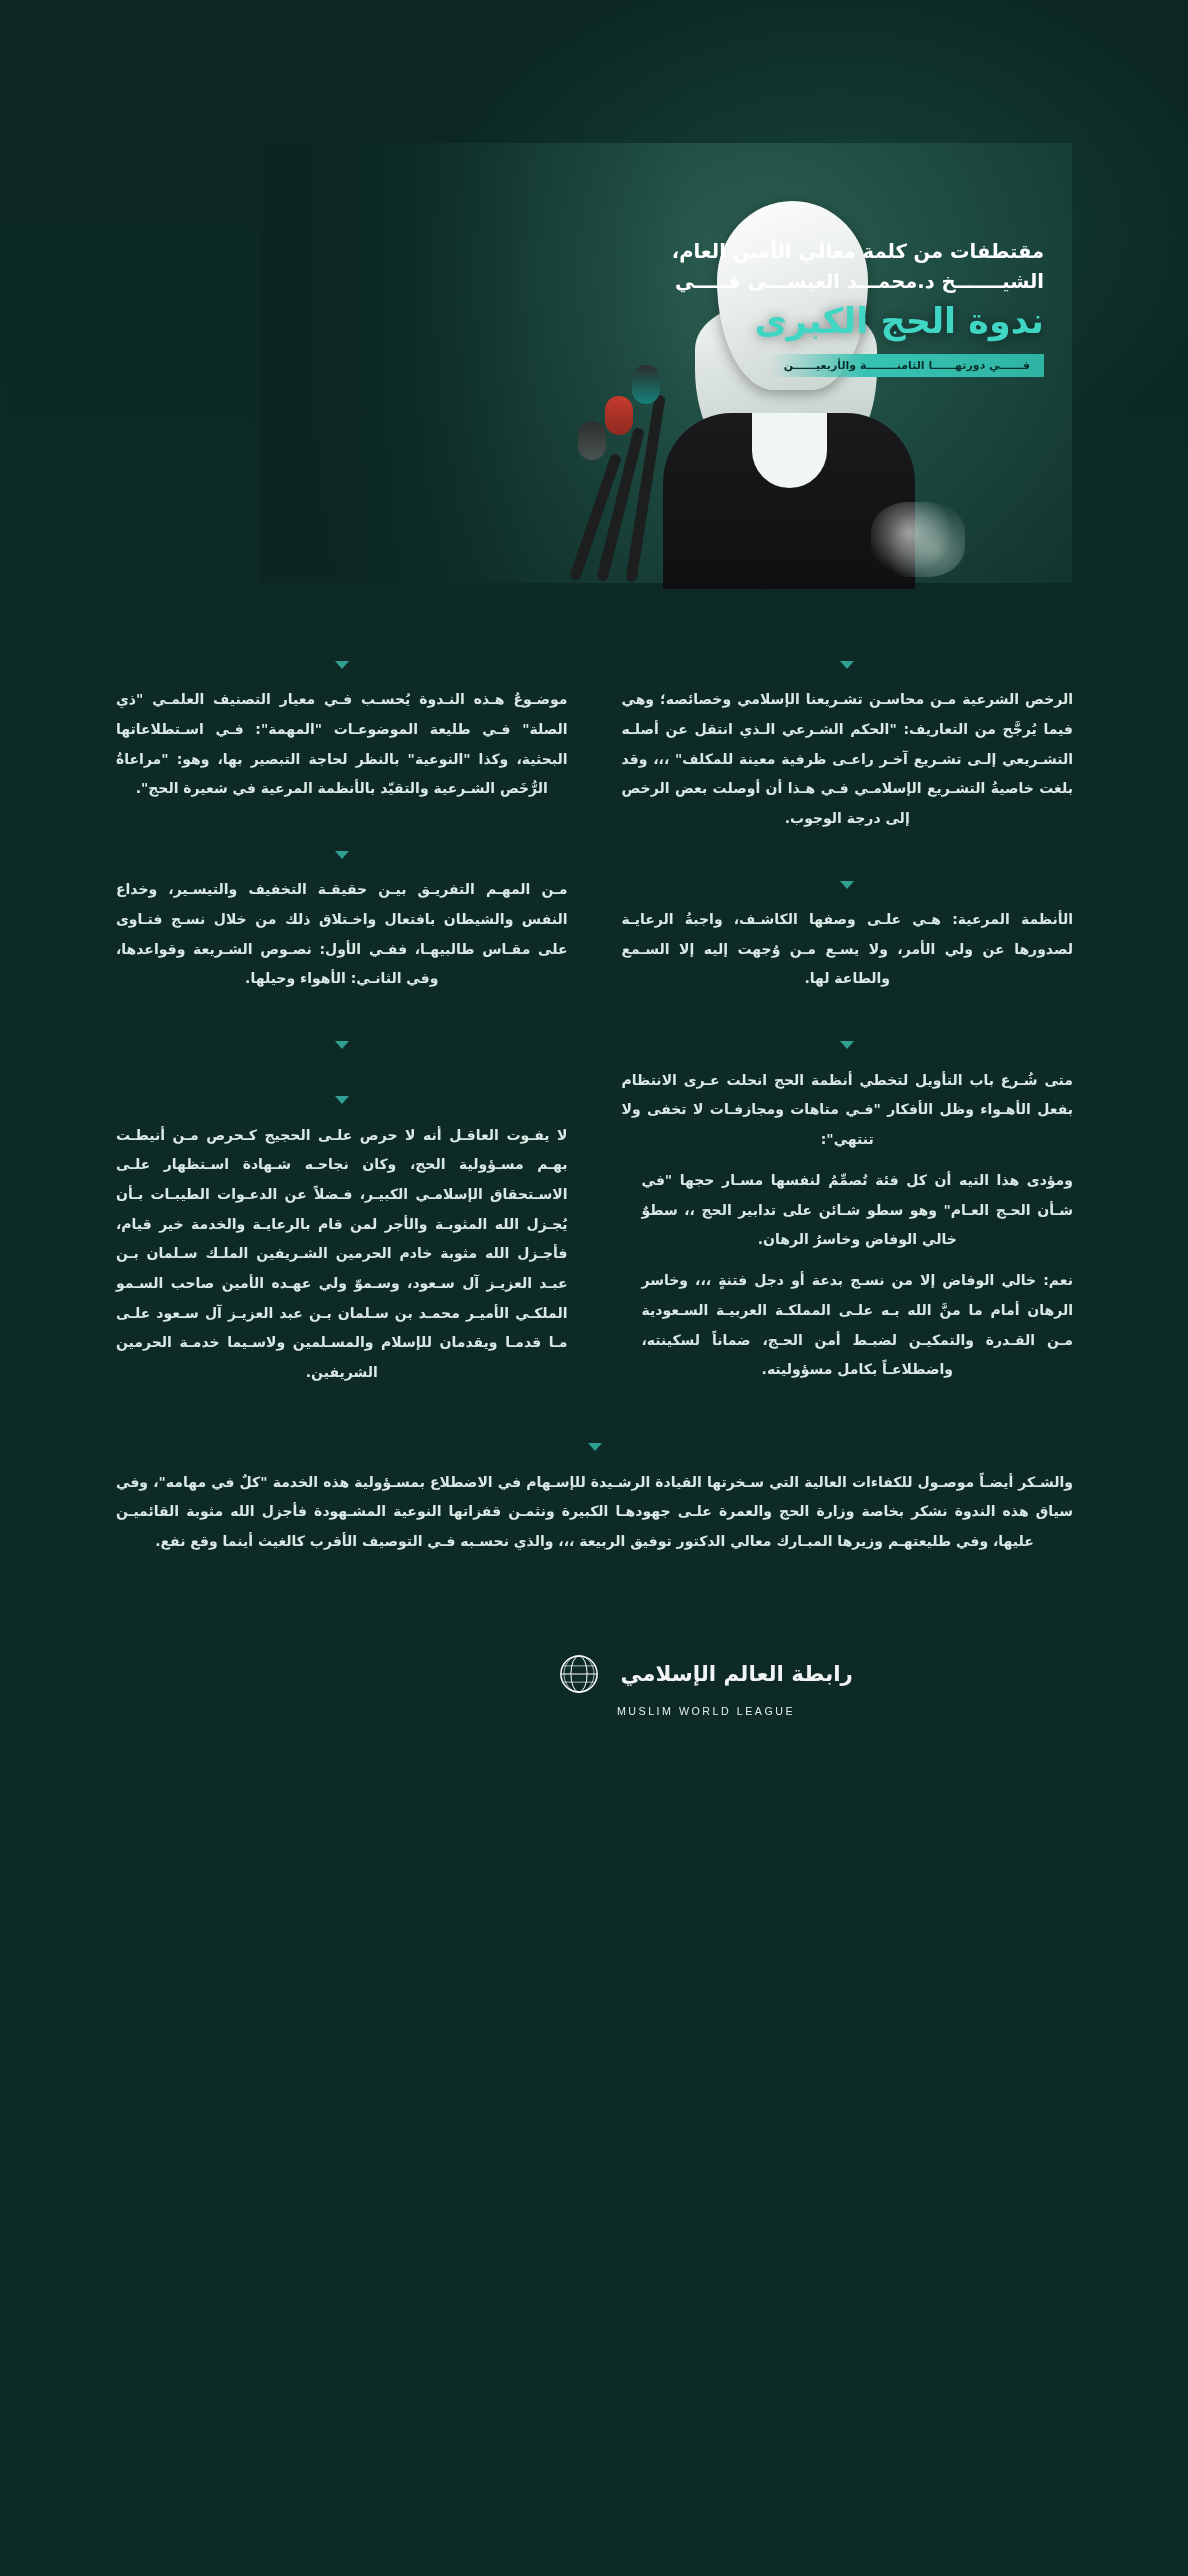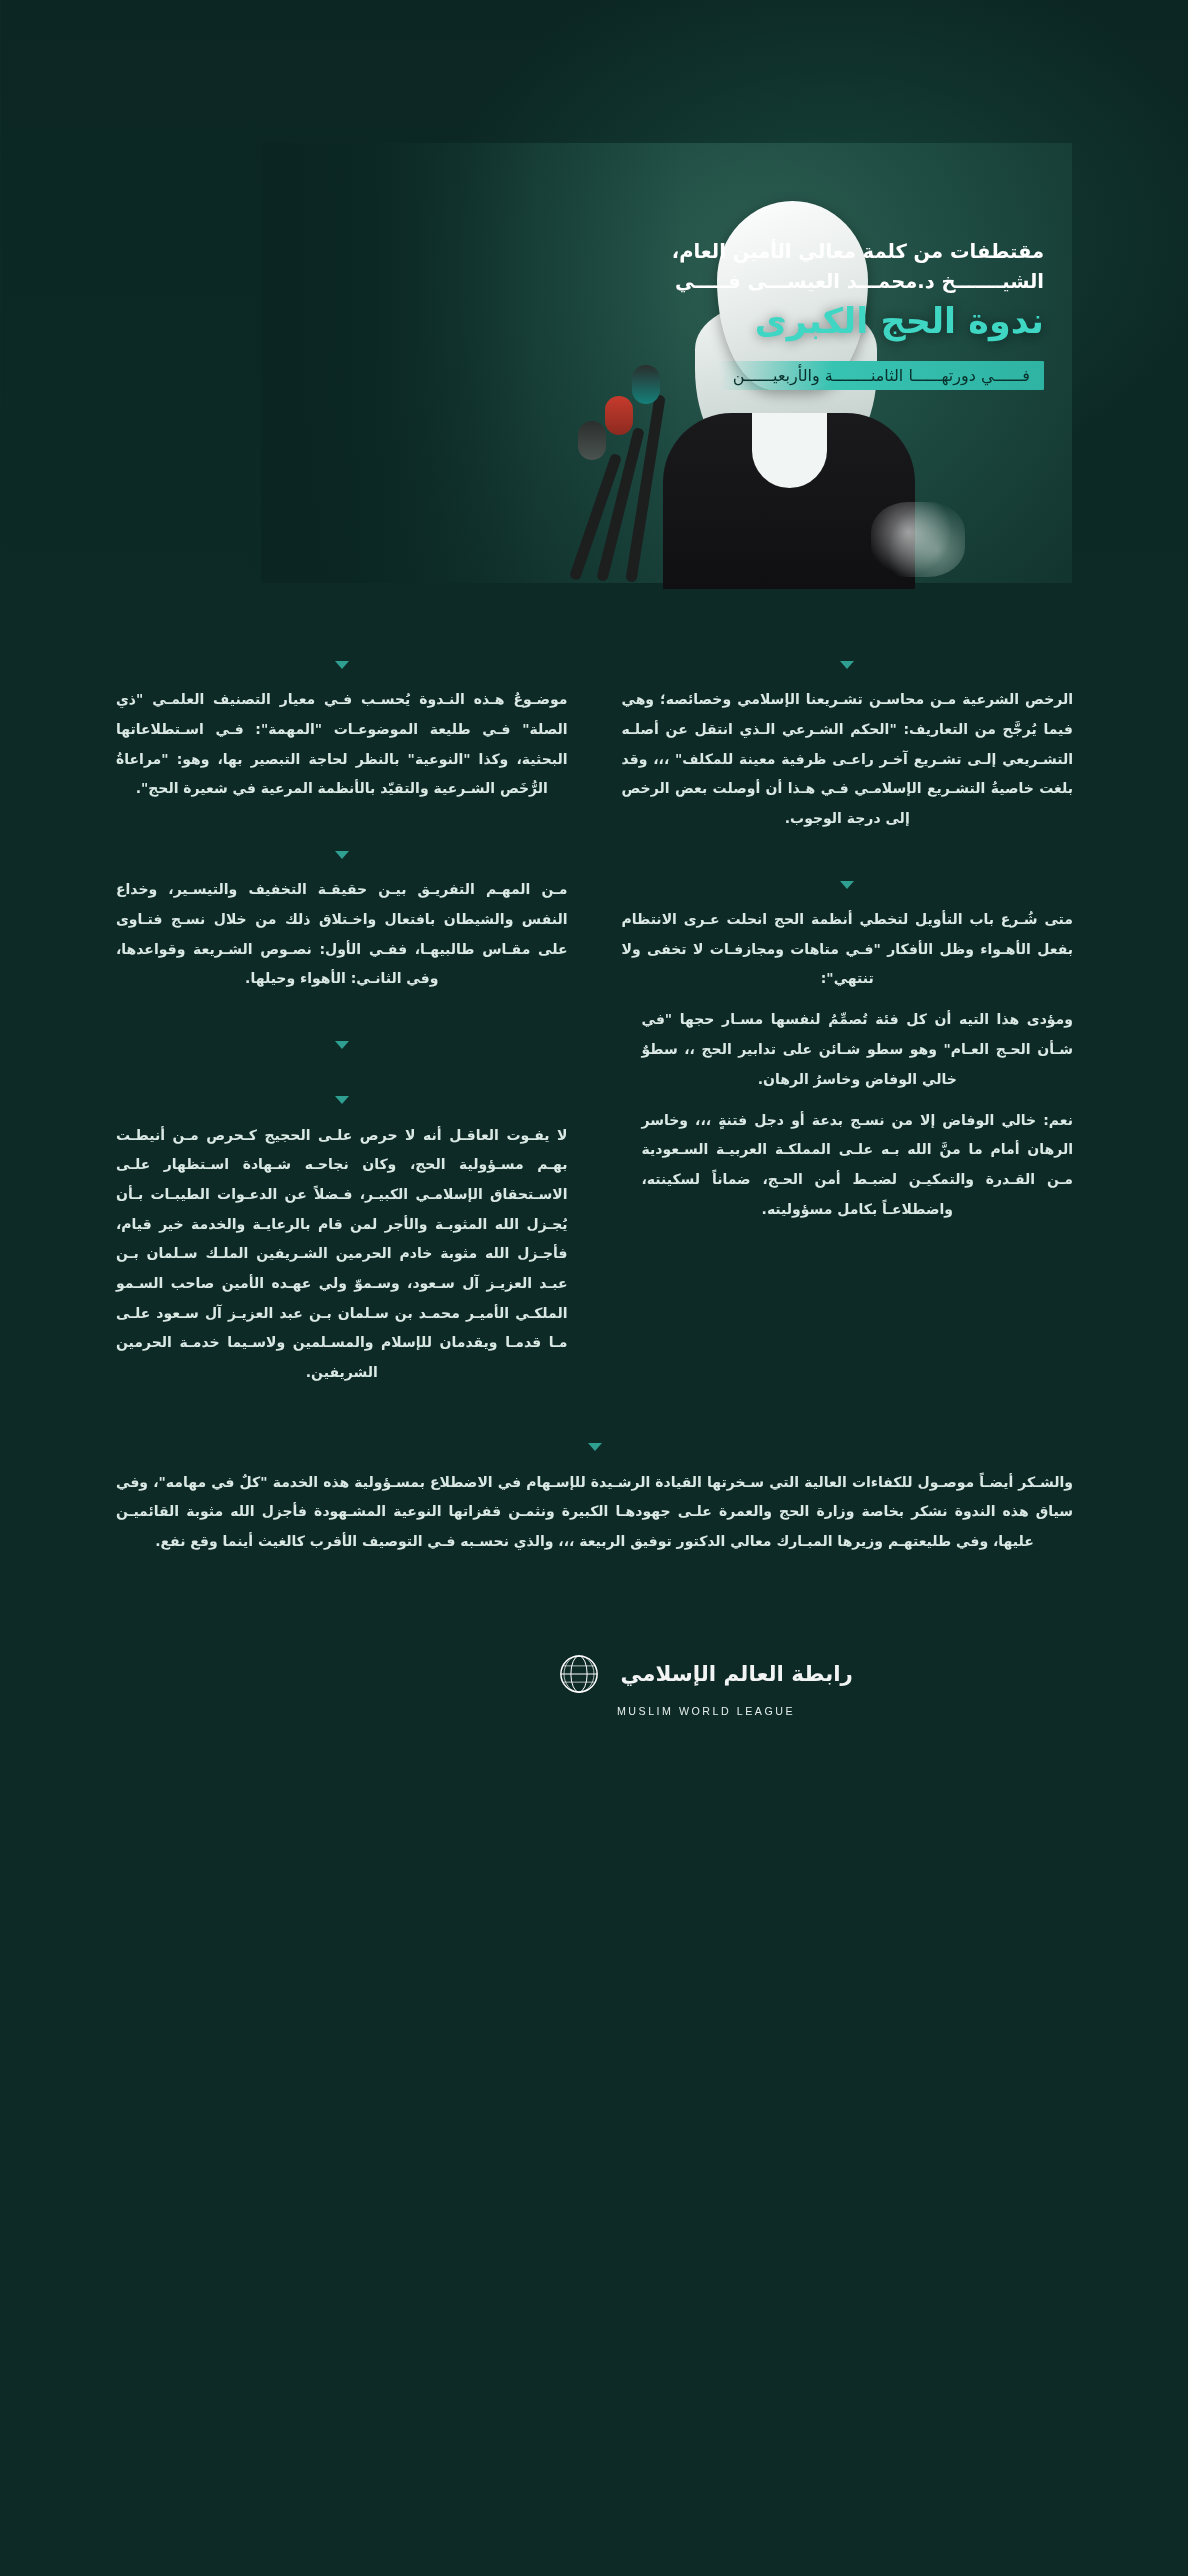--- a/index.html
+++ b/index.html
@@ -118,26 +118,26 @@
   .hero-title {
     margin-top: 3px;
     font-size: 35px;
     line-height: 1.25;
     font-weight: bold;
     color: #3fd6c4;
     letter-spacing: 1.9px;
     text-shadow: 0 1.3px 11.3px rgba(0,0,0,.45);
   }
   .hero-sub {
-    margin-top: 17px;
+    margin-top: 10px;
     display: inline-block;
     background: linear-gradient(90deg, rgba(60,200,185,0) 0%, #37c3b2 35%, #2fb3a3 100%);
     color: #08302c;
-    font-size: 16px;
-    font-weight: normal;
+    font-size: 11px;
+    font-weight: bold;
     padding: 4.4px 14px 5.7px 14px;
     letter-spacing: 1.3px;
     border-radius: 1.3px;
   }
 
   
   .content {
     position: relative;
     width: 1189px;
     padding: 38px 116px 0 116px;
@@ -238,20 +238,24 @@
 <div class="content">
   <div class="cols">
 
     <div class="col">
 
       <div class="block">
         <div class="marker"></div>
         <p class="para">الرخص الشرعية مـن محاسـن تشـريعنا الإسلامي وخصائصه؛ وهي فيما يُرجَّح من التعاريف: "الحكم الشـرعي الـذي انتقل عن أصلـه التشـريعي إلـى تشـريع آخـر راعـى ظرفية معينة للمكلف" ،،، وقد بلغت خاصيةُ التشـريع الإسلامـي فـي هـذا أن أوصلت بعض الرخص إلى درجة الوجوب.</p>
       </div>
 
+      <div class="block">
+        <div class="marker"></div>
+        <p class="para">الأنظمة المرعية: هـي علـى وصفها الكاشـف، واجبةُ الرعايـة لصدورها عن ولي الأمر، ولا يسـع مـن وُجهت إليه إلا السـمع والطاعة لها.</p>
+      </div>
 
       <div class="block">
         <div class="marker"></div>
         <p class="para">متى شُـرع باب التأويل لتخطي أنظمة الحج انحلت عـرى الانتظام بفعل الأهـواء وظل الأفكار "فـي متاهات ومجازفـات لا تخفى ولا تنتهي":</p>
         <p class="para">ومؤدى هذا التيه أن كل فئة تُصمِّمُ لنفسها مسـار حجها "في شـأن الحـج العـام" وهو سطو شـائن على تدابير الحج ،، سطوٌ خالي الوفاض وخاسرُ الرهان.</p>
         <p class="para">نعم: خالي الوفاض إلا من نسـج بدعة أو دجل فتنةٍ ،،، وخاسر الرهان أمام ما منَّ الله بـه علـى المملكـة العربيـة السـعودية مـن القـدرة والتمكيـن لضبـط أمن الحـج، ضماناً لسكينته، واضطلاعـاً بكامل مسؤوليته.</p>
       </div>
 
 
     </div>

